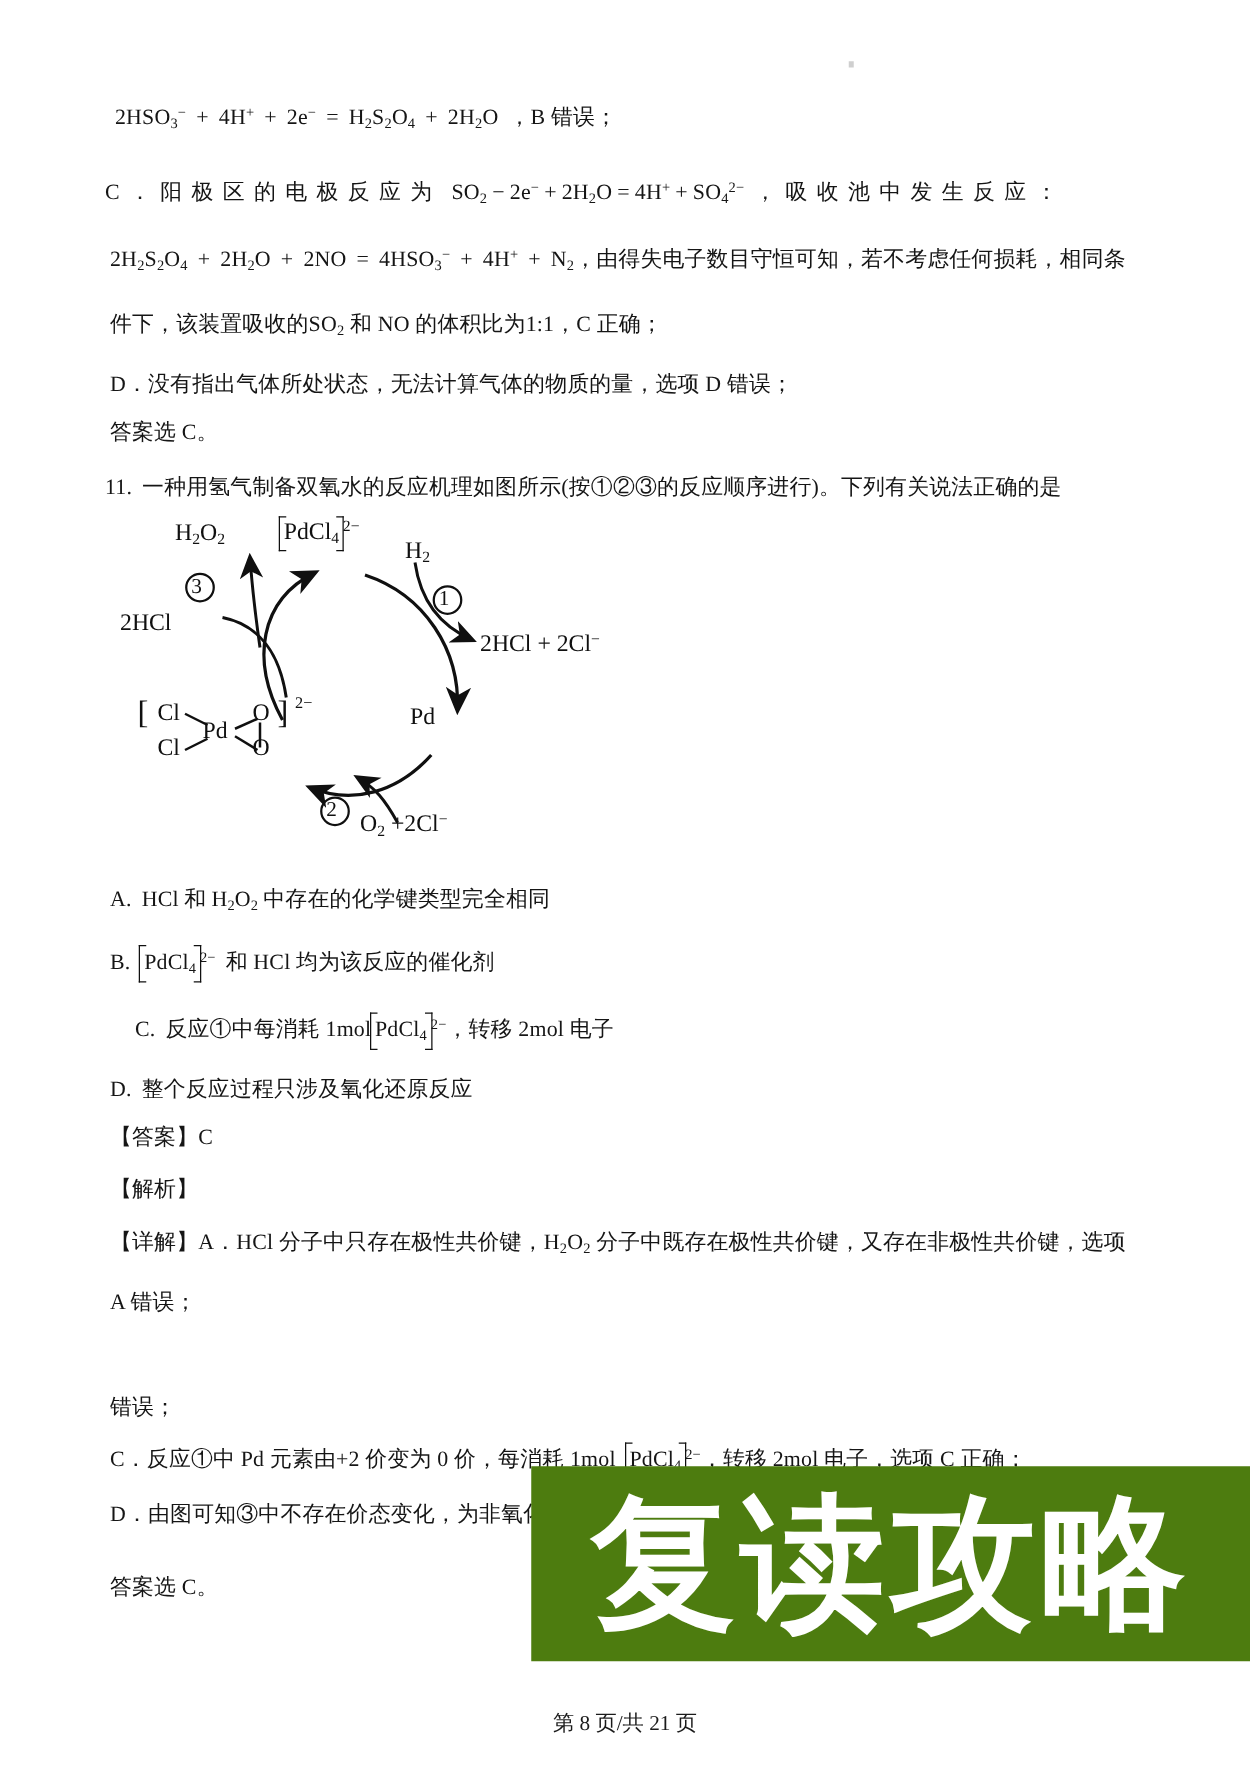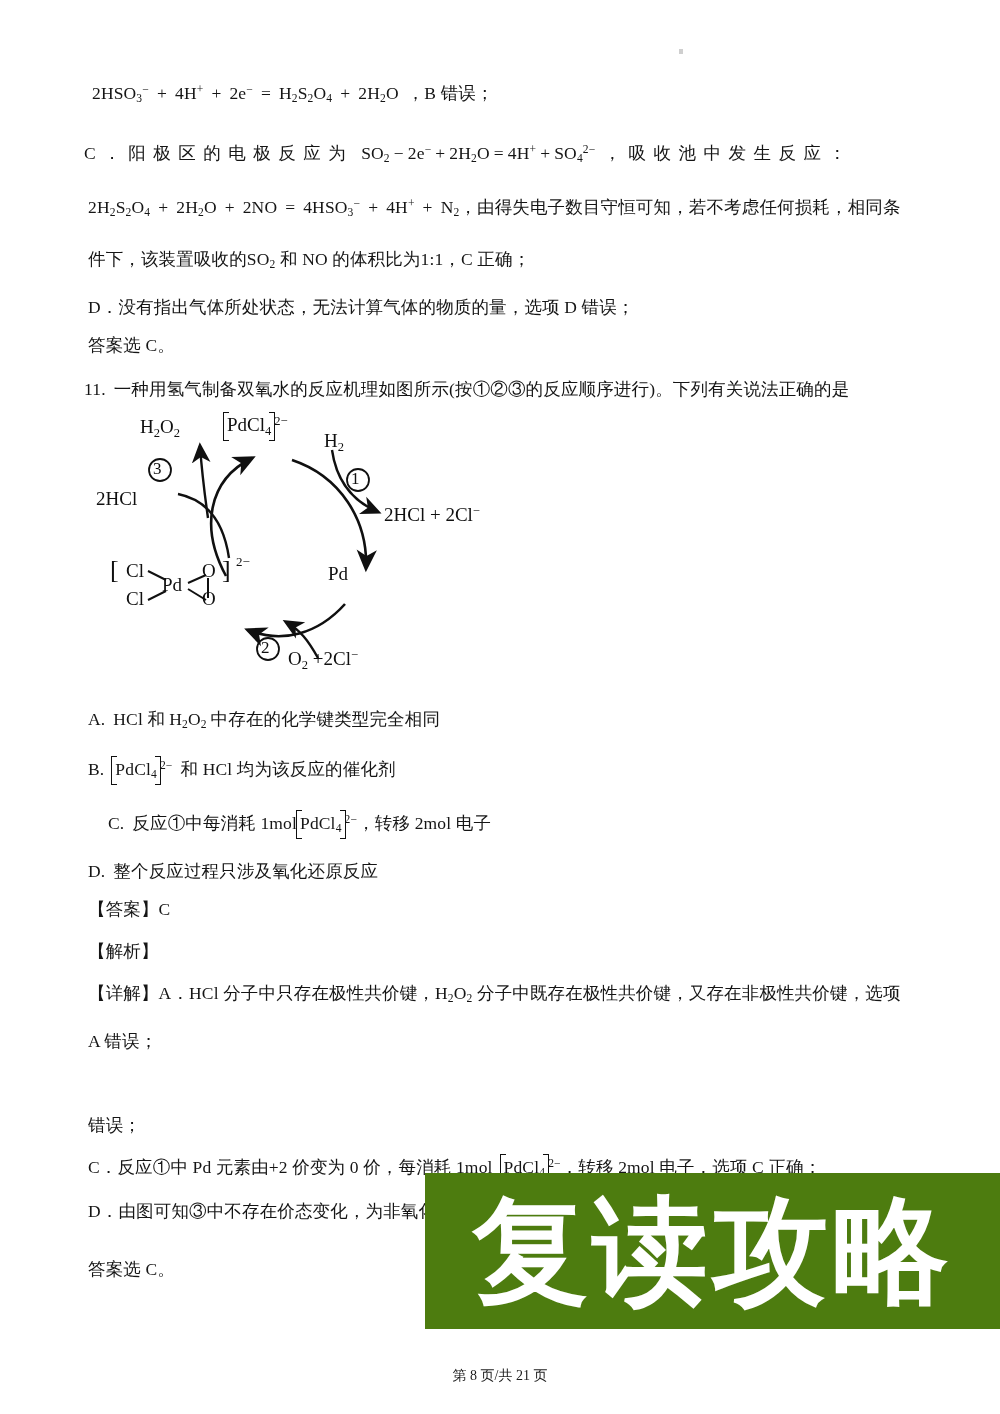--- a/index.html
+++ b/index.html
@@ -104,21 +104,21 @@
     white-space: nowrap;
   }
 
   
   #footer {
     position: absolute;
     left: 0;
     right: 0;
     top: 1367px;
     text-align: center;
-    font-size: 14px;
+    font-size: 17px;
     color: #1a1a1a;
   }
 
   .topdot {
     position: absolute;
     left: 679px;
     top: 49px;
     width: 4px;
     height: 5px;
     background: #cfcfcf;

